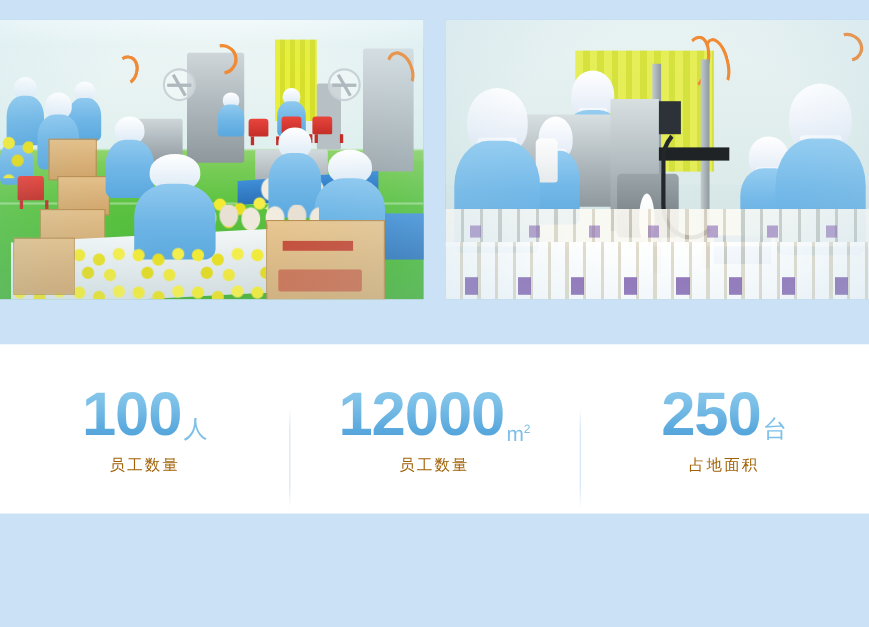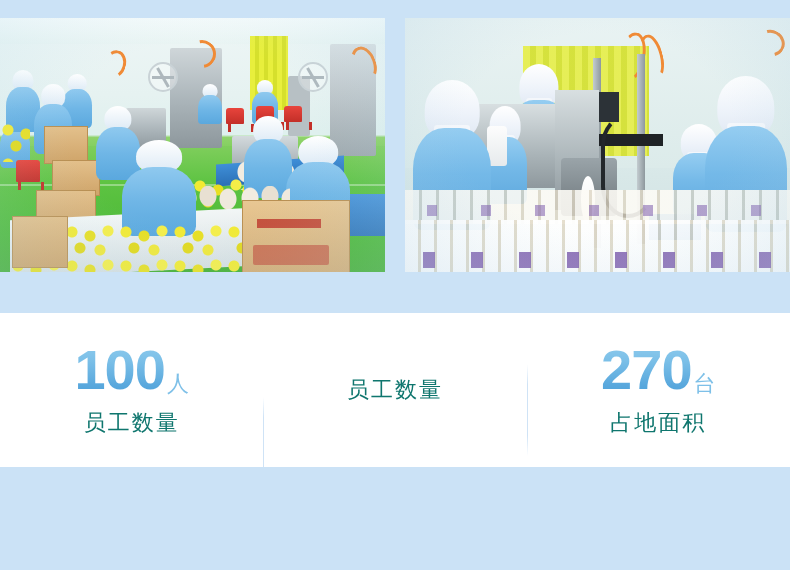--- a/index.html
+++ b/index.html
@@ -380,22 +380,22 @@
     font-size: 19px;
     top: 6px;
   }
   .unit.sq sup {
     font-size: 11px;
     top: -0.7em;
   }
   .stat-label {
     display: block;
     font-family: "Liberation Sans", "DejaVu Sans", sans-serif;
-    font-size: 22px;
-    color: #0f766e;
+    font-size: 14px;
+    color: #a16207;
     letter-spacing: 2px;
   }
 
   
   .bottom-band {
     position: absolute;
     left: 0;
     top: 467px;
     width: 790px;
     height: 103px;
@@ -569,26 +569,29 @@
   <div class="stats-band">
 
     <div class="stat">
       <span class="stat-value">
         <span class="num">100</span><span class="unit">人</span>
       </span>
       <span class="stat-label">员工数量</span>
     </div>
 
     <div class="stat">
+      <span class="stat-value">
+        <span class="num">12000</span><span class="unit sq"><span>m</span><sup>2</sup></span>
+      </span>
       <span class="stat-label">员工数量</span>
     </div>
 
     <div class="stat">
       <span class="stat-value">
-        <span class="num">270</span><span class="unit">台</span>
+        <span class="num">250</span><span class="unit">台</span>
       </span>
       <span class="stat-label">占地面积</span>
     </div>
   </div>
 
   <div class="bottom-band"></div>
 
 </div>
 
 </body></html>

